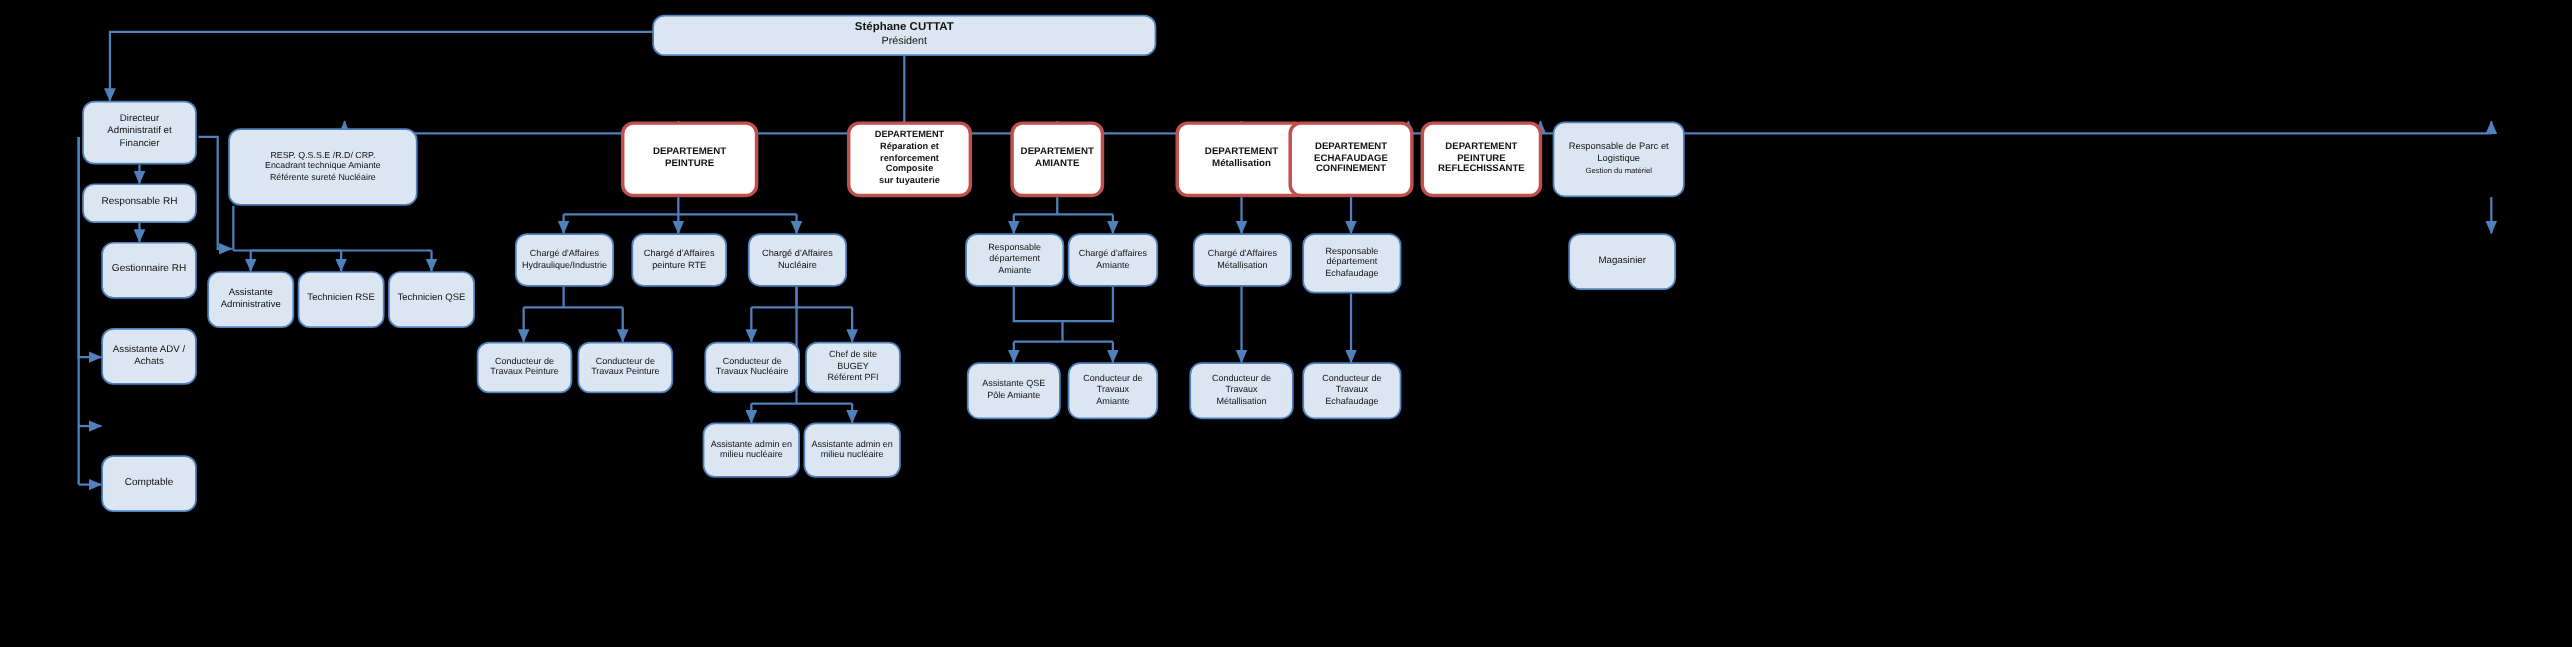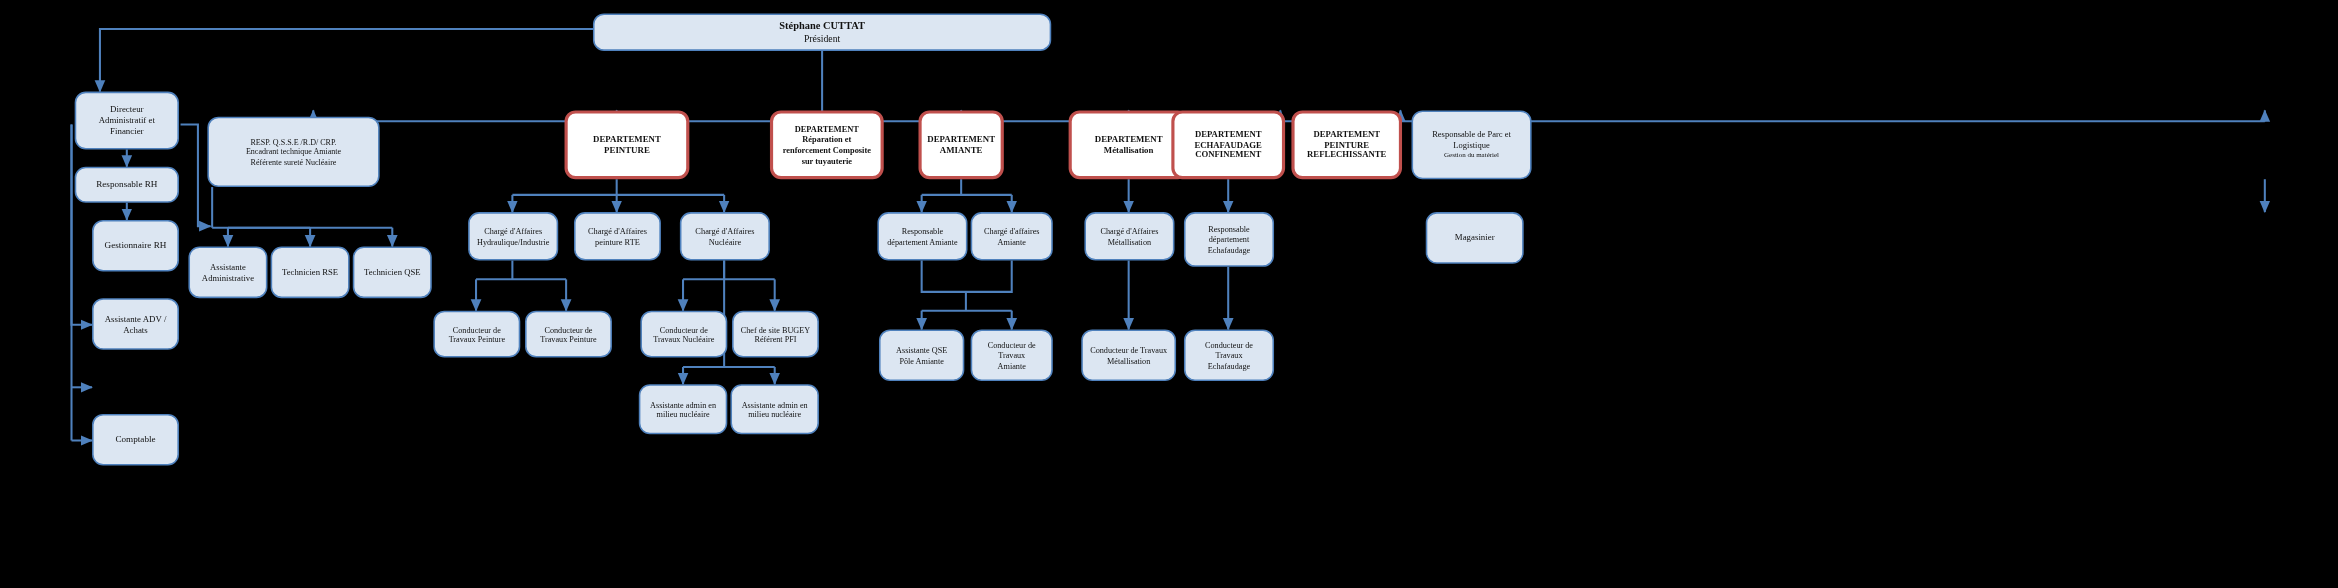--- a/index.html
+++ b/index.html
@@ -1,17 +1,17 @@
 <!DOCTYPE html>
 <html><head>
 <meta charset="utf-8">
 <style>
   html,body{margin:0;padding:0;background:#000;}
   #root{position:relative;width:2338px;height:584px;background:#000;overflow:hidden;
-        font-family:Liberation Serif, serif;}
+        font-family:Liberation Sans, sans-serif;}
   #canvas{position:absolute;left:32px;top:4px;width:1480px;height:372px;
           background:#000;transform:scale(1.5802,1.5645);transform-origin:0 0;}
   svg.wires{position:absolute;left:0;top:0;width:1480px;height:372px;overflow:visible;}
   .node{position:absolute;box-sizing:border-box;display:flex;align-items:center;
         justify-content:center;text-align:center;border-radius:7px;
         background:#dce6f2;border:1.4px solid #4f81bd;color:#111;
         padding:2px 3px;line-height:1.25;}
   .node .t{display:block;width:100%;}
   .dept{background:#ffffff;border:2px solid #c0504d;font-weight:bold;}
   .ttl{font-weight:bold;}

